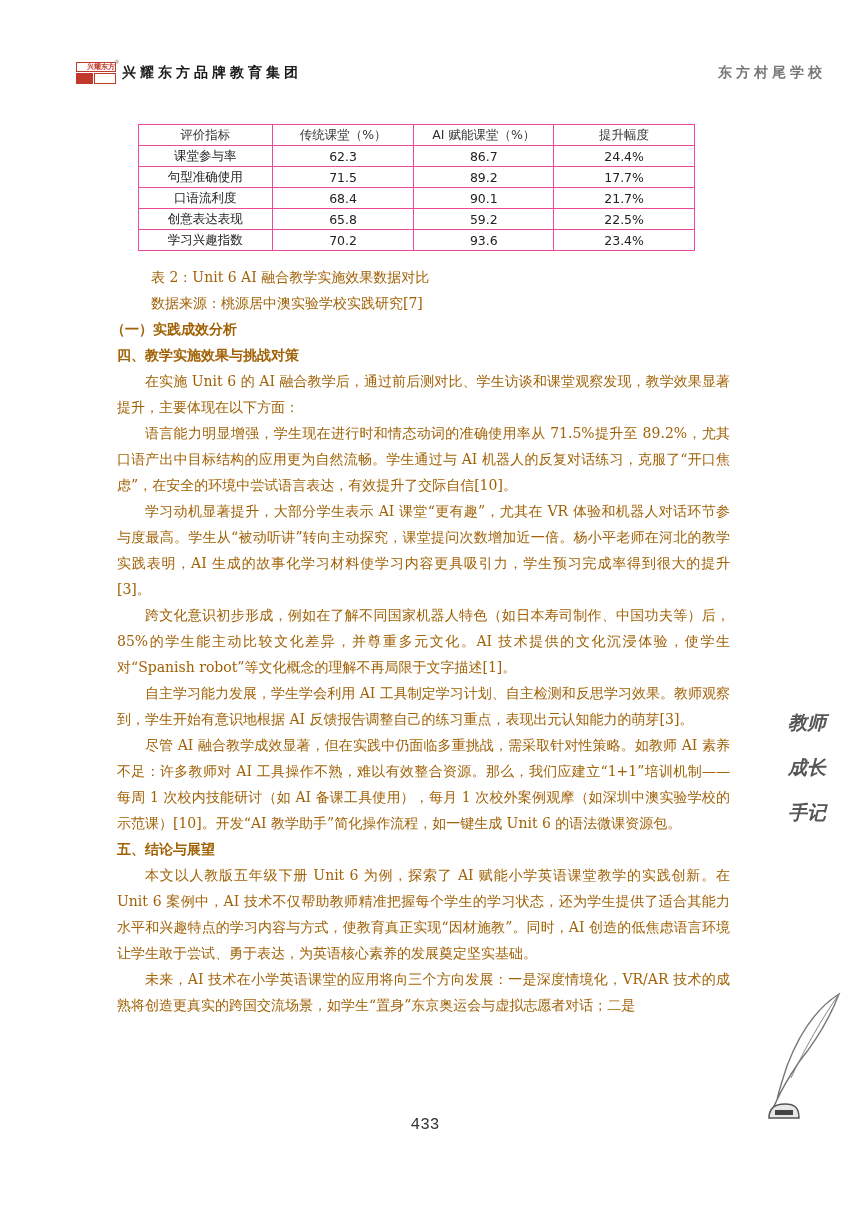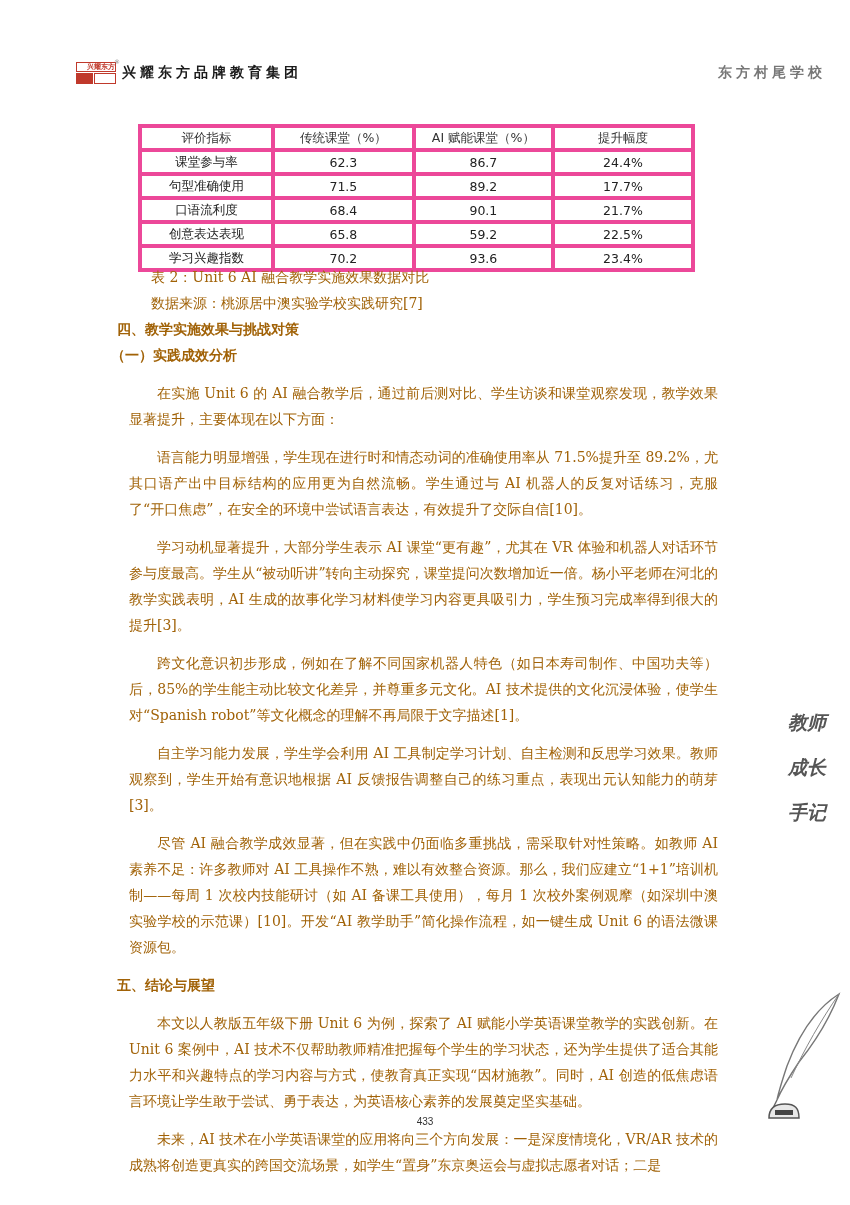--- a/index.html
+++ b/index.html
@@ -8,31 +8,31 @@
   .header-left { position: absolute; left: 76px; top: 62px; display: flex; align-items: center; }
   .logo { width: 40px; height: 22px; position: relative; margin-right: 6px; }
   .logo .top { position: absolute; left: 0; top: 0; width: 40px; height: 10px; border: 1px solid #c0392b; box-sizing: border-box; color: #c0392b; font: bold 7px "DejaVu Sans", sans-serif; line-height: 8px; overflow: hidden; text-align: right; padding-left: 1px; }
   .logo .bot-l { position: absolute; left: 0; top: 11px; width: 17px; height: 11px; background: #c0392b; }
   .logo .bot-r { position: absolute; left: 18px; top: 11px; width: 22px; height: 11px; border: 1px solid #c0392b; box-sizing: border-box; }
   .logo .reg { position: absolute; right: -4px; top: -4px; font: 6px "DejaVu Sans", sans-serif; color: #888; }
   .group-name { font-family: "DejaVu Serif", serif; font-weight: bold; font-size: 14px; letter-spacing: 4px; color: #1a1a1a; }
   .header-right { position: absolute; right: 24px; top: 64px; font-family: "DejaVu Serif", serif; font-weight: bold; font-size: 14px; letter-spacing: 4px; color: #777; }
 
   table.data { position: absolute; left: 138px; top: 124px; width: 557px; border-collapse: collapse; font-family: "DejaVu Sans", sans-serif; font-size: 12.5px; color: #222; }
-  table.data th, table.data td { border: 4px solid #ec4899; height: 20px; padding: 0; text-align: center; font-weight: normal; }
+  table.data th, table.data td { border: 1px solid #ec4899; height: 20px; padding: 0; text-align: center; font-weight: normal; }
   table.data th { color: #333; }
   table.data col.c1 { width: 134px; } table.data col.c2 { width: 142px; } table.data col.c3 { width: 140px; } table.data col.c4 { width: 141px; }
 
   .body-text { position: absolute; left: 117px; width: 613px; font-family: "DejaVu Serif", serif; font-size: 14px; line-height: 26px; color: #a16207; }
-  .p { text-indent: 28px; margin: 12px; text-align: justify; }
+  .p { text-indent: 28px; margin: 0; text-align: justify; }
   .cap { padding-left: 34px; margin: 0; }
   .h { font-family: "DejaVu Sans", sans-serif; font-weight: bold; font-size: 14px; margin: 0; }
   .h2 { margin-left: -6px; }
 
-  .page-num { position: absolute; left: 0; width: 850px; top: 1116px; text-align: center; font-family: Liberation Sans, sans-serif; font-size: 10px; color: #333; }
+  .page-num { position: absolute; left: 0; width: 850px; top: 1116px; text-align: center; font-family: Liberation Mono, monospace; font-size: 16px; color: #333; }
 
   .side-title { position: absolute; left: 782px; top: 700px; width: 50px; font-family: "DejaVu Serif", serif; font-weight: bold; font-size: 19px; line-height: 45px; color: #555; text-align: center; font-style: italic; }
   .quill { position: absolute; left: 765px; top: 990px; width: 80px; height: 130px; }
 </style>
 </head>
 <body>
 
 <div class="header-left">
   <div class="logo">
     <div class="top">兴耀东方</div>
@@ -89,22 +89,22 @@
       <td>70.2</td>
       <td>93.6</td>
       <td>23.4%</td>
     </tr>
   </tbody>
 </table>
 
 <div class="body-text" style="top: 264px;">
   <p class="cap">表 2：Unit 6 AI 融合教学实施效果数据对比</p>
   <p class="cap">数据来源：桃源居中澳实验学校实践研究[7]</p>
+  <p class="h h2">（一）实践成效分析</p>
   <p class="h">四、教学实施效果与挑战对策</p>
-  <p class="h h2">（一）实践成效分析</p>
   <p class="p">在实施 Unit 6 的 AI 融合教学后，通过前后测对比、学生访谈和课堂观察发现，教学效果显著提升，主要体现在以下方面：</p>
   <p class="p">语言能力明显增强，学生现在进行时和情态动词的准确使用率从 71.5%提升至 89.2%，尤其口语产出中目标结构的应用更为自然流畅。学生通过与 AI 机器人的反复对话练习，克服了“开口焦虑”，在安全的环境中尝试语言表达，有效提升了交际自信[10]。</p>
   <p class="p">学习动机显著提升，大部分学生表示 AI 课堂“更有趣”，尤其在 VR 体验和机器人对话环节参与度最高。学生从“被动听讲”转向主动探究，课堂提问次数增加近一倍。杨小平老师在河北的教学实践表明，AI 生成的故事化学习材料使学习内容更具吸引力，学生预习完成率得到很大的提升[3]。</p>
   <p class="p">跨文化意识初步形成，例如在了解不同国家机器人特色（如日本寿司制作、中国功夫等）后，85%的学生能主动比较文化差异，并尊重多元文化。AI 技术提供的文化沉浸体验，使学生对“Spanish robot”等文化概念的理解不再局限于文字描述[1]。</p>
   <p class="p">自主学习能力发展，学生学会利用 AI 工具制定学习计划、自主检测和反思学习效果。教师观察到，学生开始有意识地根据 AI 反馈报告调整自己的练习重点，表现出元认知能力的萌芽[3]。</p>
   <p class="p">尽管 AI 融合教学成效显著，但在实践中仍面临多重挑战，需采取针对性策略。如教师 AI 素养不足：许多教师对 AI 工具操作不熟，难以有效整合资源。那么，我们应建立“1+1”培训机制——每周 1 次校内技能研讨（如 AI 备课工具使用），每月 1 次校外案例观摩（如深圳中澳实验学校的示范课）[10]。开发“AI 教学助手”简化操作流程，如一键生成 Unit 6 的语法微课资源包。</p>
   <p class="h">五、结论与展望</p>
   <p class="p">本文以人教版五年级下册 Unit 6 为例，探索了 AI 赋能小学英语课堂教学的实践创新。在 Unit 6 案例中，AI 技术不仅帮助教师精准把握每个学生的学习状态，还为学生提供了适合其能力水平和兴趣特点的学习内容与方式，使教育真正实现“因材施教”。同时，AI 创造的低焦虑语言环境让学生敢于尝试、勇于表达，为英语核心素养的发展奠定坚实基础。</p>
   <p class="p">未来，AI 技术在小学英语课堂的应用将向三个方向发展：一是深度情境化，VR/AR 技术的成熟将创造更真实的跨国交流场景，如学生“置身”东京奥运会与虚拟志愿者对话；二是</p>
 </div>

